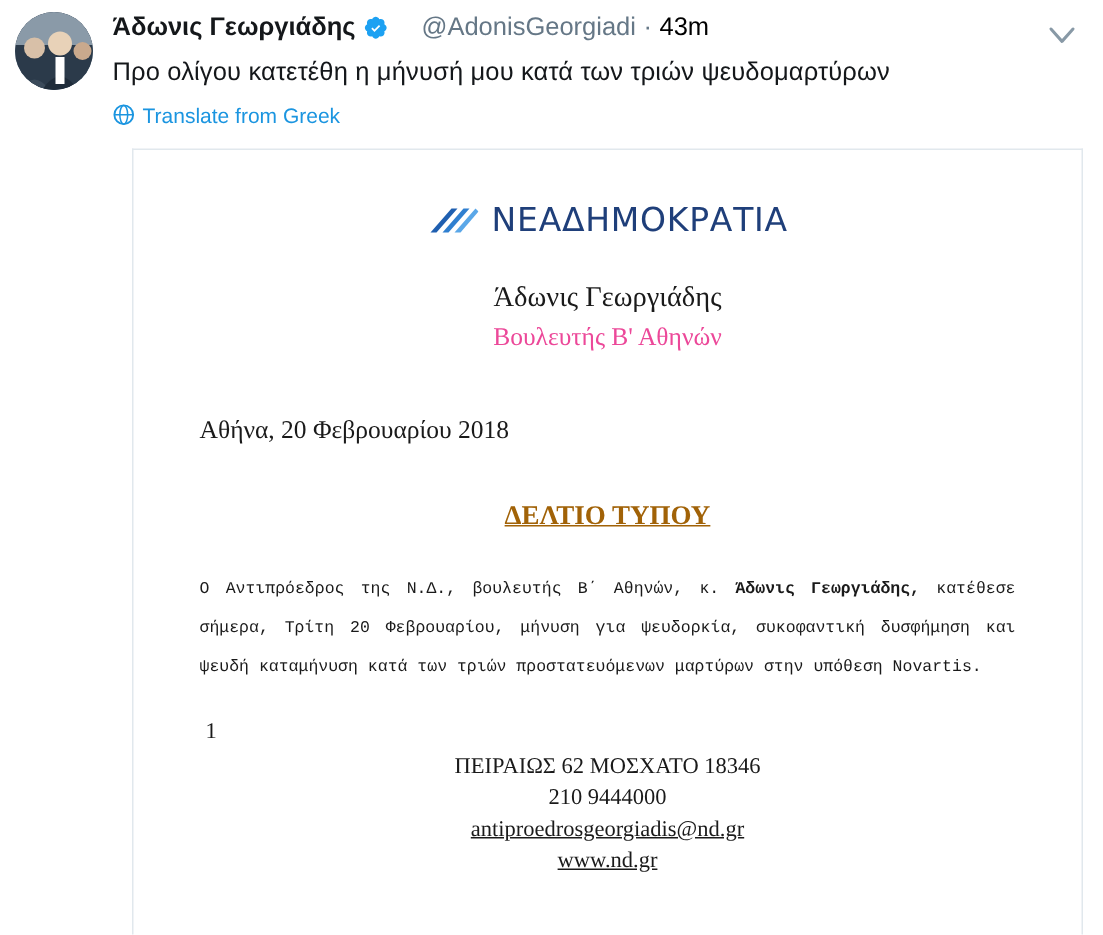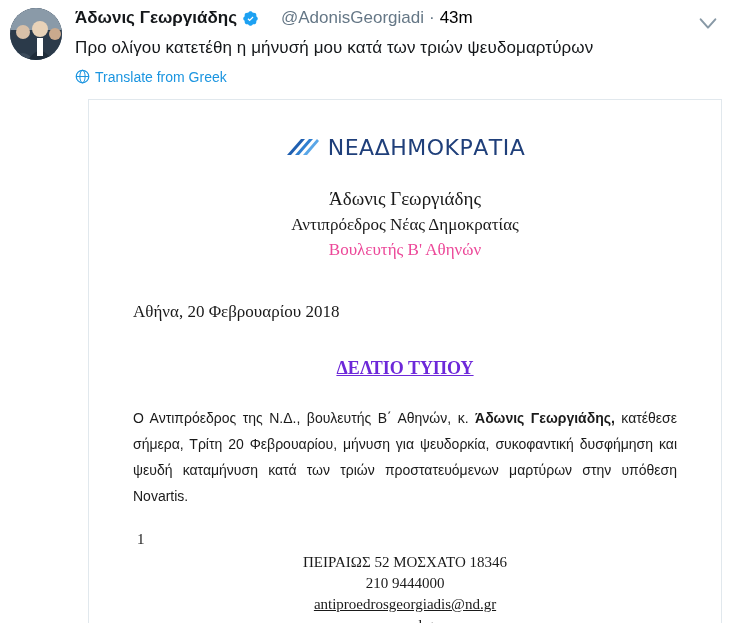--- a/index.html
+++ b/index.html
@@ -173,26 +173,26 @@
     color: #1a1a1a;
   }
 
   .doc-heading {
     font-family: "Liberation Serif", serif;
     font-size: 18px;
     font-weight: bold;
     text-align: center;
     text-decoration: underline;
     margin-top: 36px;
-    color: #6d28d9;
+    color: #a16207;
   }
 
   .doc-para {
-    font-family: Liberation Sans, sans-serif;
-    font-size: 14px;
+    font-family: Liberation Mono, monospace;
+    font-size: 11px;
     line-height: 26px;
     text-align: justify;
     margin-top: 26px;
     color: #1a1a1a;
   }
   .doc-para b { font-weight: bold; }
 
   .page-num {
     font-family: "Liberation Serif", serif;
     font-size: 15px;
@@ -290,35 +290,34 @@
           <path d="M2 21 L16 5 L20 5 L6 21 Z" fill="#1f5fb0"></path>
           <path d="M10 21 L24 5 L28 5 L14 21 Z" fill="#2f7fd0"></path>
           <path d="M18 21 L32 5 L34 7 L22 21 Z" fill="#5aa7e8"></path>
         </svg>
       </span>
       <span class="logo-text">ΝΕΑΔΗΜΟΚΡΑΤΙΑ</span>
     </div>
 
     <div class="doc-center">
       <div class="doc-name">Άδωνις Γεωργιάδης</div>
-      <div class="doc-title2">Αντιπρόεδρος Νέας Δημοκρατίας</div>
       <div class="doc-title3">Βουλευτής Β' Αθηνών</div>
     </div>
 
     <div class="doc-date">Αθήνα, 20 Φεβρουαρίου 2018</div>
 
     <div class="doc-heading">ΔΕΛΤΙΟ ΤΥΠΟΥ</div>
 
     <div class="doc-para">
       <span>Ο Αντιπρόεδρος της Ν.Δ., βουλευτής Β΄ Αθηνών, κ. </span><b>Άδωνις Γεωργιάδης,</b><span> κατέθεσε σήμερα, Τρίτη 20 Φεβρουαρίου, μήνυση για ψευδορκία, συκοφαντική δυσφήμηση και ψευδή καταμήνυση κατά των τριών προστατευόμενων μαρτύρων στην υπόθεση Novartis.</span>
     </div>
 
     <div class="page-num">1</div>
 
     <div class="doc-footer">
-      <div>ΠΕΙΡΑΙΩΣ 52 ΜΟΣΧΑΤΟ 18346</div>
+      <div>ΠΕΙΡΑΙΩΣ 62 ΜΟΣΧΑΤΟ 18346</div>
       <div>210 9444000</div>
       <span class="mail">antiproedrosgeorgiadis@nd.gr</span>
       <span class="site">www.nd.gr</span>
     </div>
 
   </div>
 </div>
 
 </body></html>

